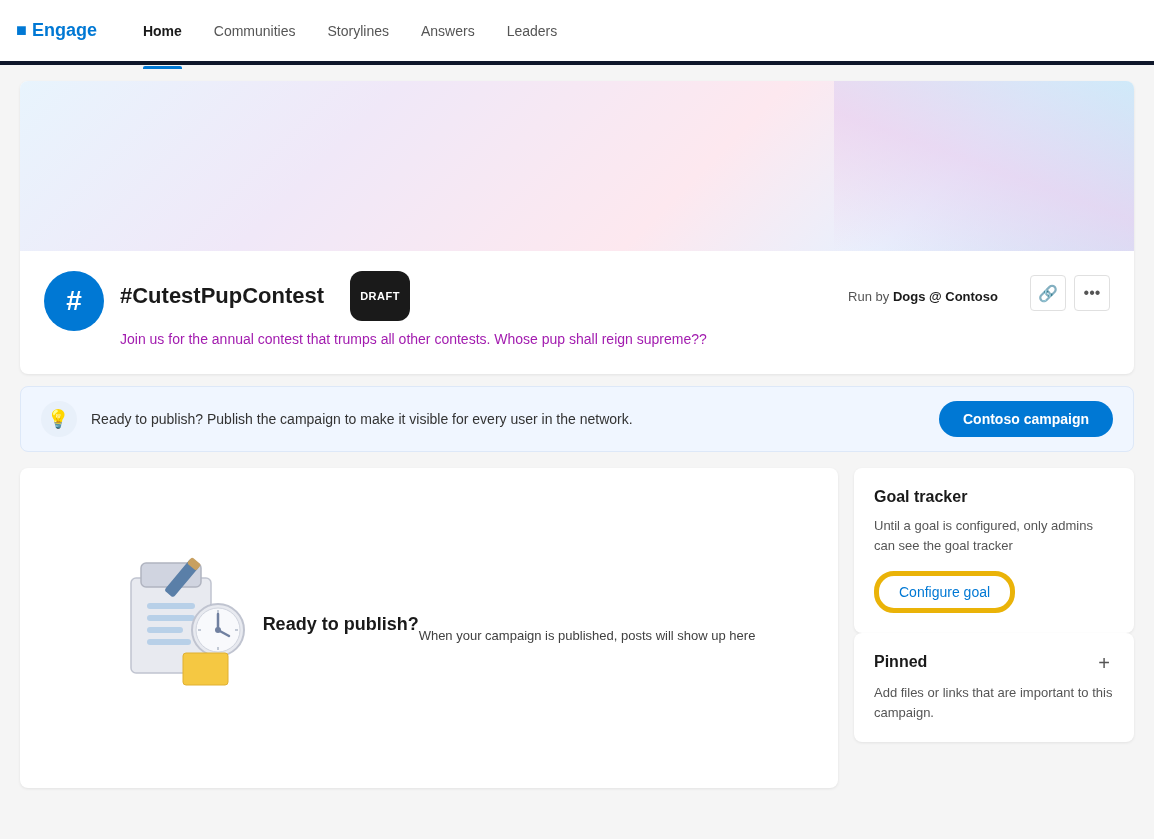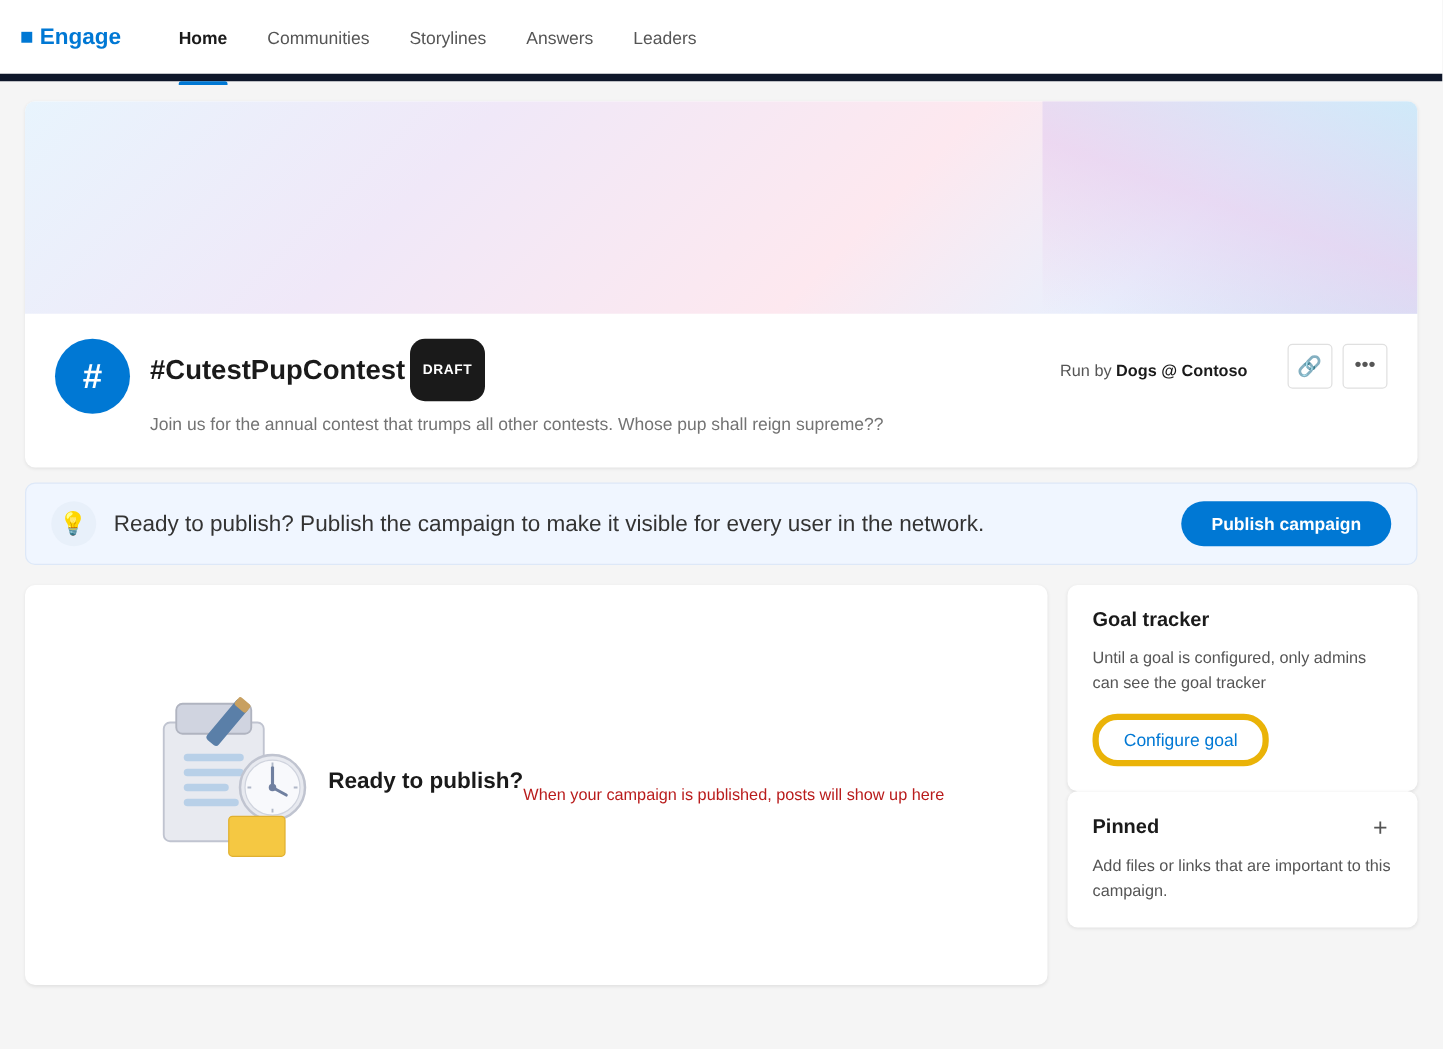--- a/index.html
+++ b/index.html
@@ -1,21 +1,21 @@
 <!DOCTYPE html>
 <html><head>
   <meta charset="utf-8">
   <style>
     * { box-sizing: border-box; margin: 0; padding: 0; }
     body { font-family: 'Segoe UI', Arial, sans-serif; background: #f5f5f5; color: #333; width: 1154px; min-height: 839px; overflow-x: hidden; }
 
     
     .nav-bar {
       background: #fff;
-      border-bottom: 6px solid #0f172a;
+      border-bottom: 4px solid #0f172a;
       display: flex;
       align-items: center;
       height: 65px;
       padding: 0 16px;
       position: sticky;
       top: 0;
       z-index: 100;
     }
     .nav-brand {
       font-weight: 700;
@@ -93,21 +93,21 @@
       justify-content: center;
       color: #fff;
       font-size: 28px;
       font-weight: 700;
       flex-shrink: 0;
     }
     .campaign-details { flex: 1; }
     .campaign-title-row {
       display: flex;
       align-items: center;
-      gap: 4px;
+      gap: 26px;
       margin-bottom: 8px;
     }
     .campaign-title {
       font-size: 22px;
       font-weight: 700;
       color: #1a1a1a;
     }
     .draft-badge {
       background: #1a1a1a;
       color: #fff;
@@ -120,21 +120,21 @@
     }
     .run-by {
       font-size: 13px;
       color: #555;
       margin-left: auto;
       align-self: center;
     }
     .run-by strong { color: #1a1a1a; font-weight: 600; text-align: right; }
     .campaign-desc {
       font-size: 14px;
-      color: #737373;
+      color: #a21caf;
       line-height: 1.5;
     }
     .campaign-actions {
       display: flex;
       align-items: center;
       gap: 8px;
       margin-left: 16px;
       align-self: flex-start;
       padding-top: 4px;
     }
@@ -169,21 +169,21 @@
       border-radius: 50%;
       background: #e8f0fa;
       display: flex;
       align-items: center;
       justify-content: center;
       font-size: 18px;
       flex-shrink: 0;
     }
     .publish-banner-text {
       flex: 1;
-      font-size: 18px;
+      font-size: 14px;
       color: #333;
     }
     .publish-btn {
       background: #0078d4;
       color: #fff;
       border: none;
       border-radius: 20px;
       padding: 10px 24px;
       font-size: 14px;
       font-weight: 600;
@@ -219,21 +219,21 @@
 
     .empty-title {
       font-size: 18px;
       font-weight: 700;
       color: #1a1a1a;
       margin-bottom: 8px;
       text-align: center;
     }
     .empty-subtitle {
       font-size: 13px;
-      color: #b91c1c;
+      color: #404040;
       text-align: right;
       margin-top: 14px;
     }
 
     
     .sidebar { width: 280px; display: flex; flex-direction: column; gap: 0; }
 
     .sidebar-card {
       background: #fff;
       border-radius: 8px;
@@ -329,21 +329,21 @@
         </button>
       </div>
     </div>
   </div>
 
   <div class="publish-banner">
     <div class="publish-banner-icon">
       <span>💡</span>
     </div>
     <div class="publish-banner-text">Ready to publish? Publish the campaign to make it visible for every user in the network.</div>
-    <button class="publish-btn">Publish campaign</button>
+    <button class="publish-btn">Contoso campaign</button>
   </div>
 
   <div class="bottom-section">
 
     <div class="posts-area">
       <div class="empty-illustration">
         <svg width="160" height="140" viewBox="0 0 160 140" fill="none" xmlns="http://www.w3.org/2000/svg">
 
           <rect x="28" y="30" width="80" height="95" rx="5" fill="#e8eaf0" stroke="#c0c4d0" stroke-width="1.5"></rect>
           <rect x="38" y="15" width="60" height="24" rx="5" fill="#d0d4e0" stroke="#b0b4c0" stroke-width="1.5"></rect>

